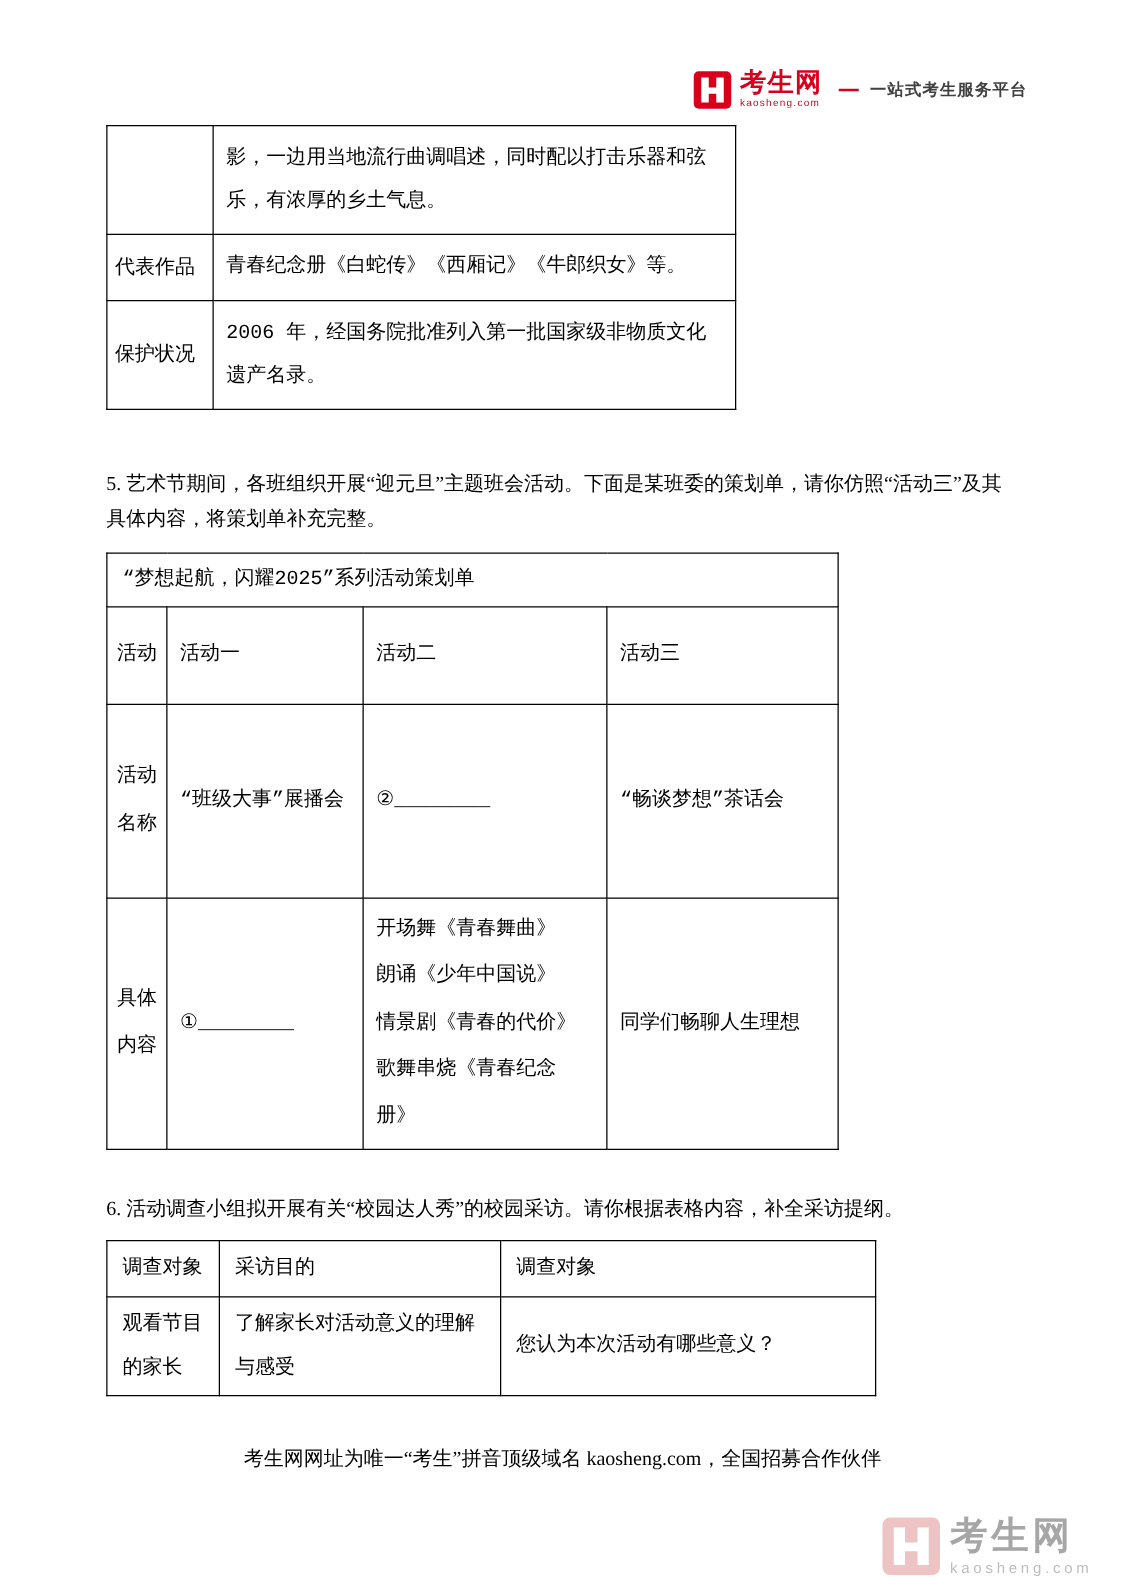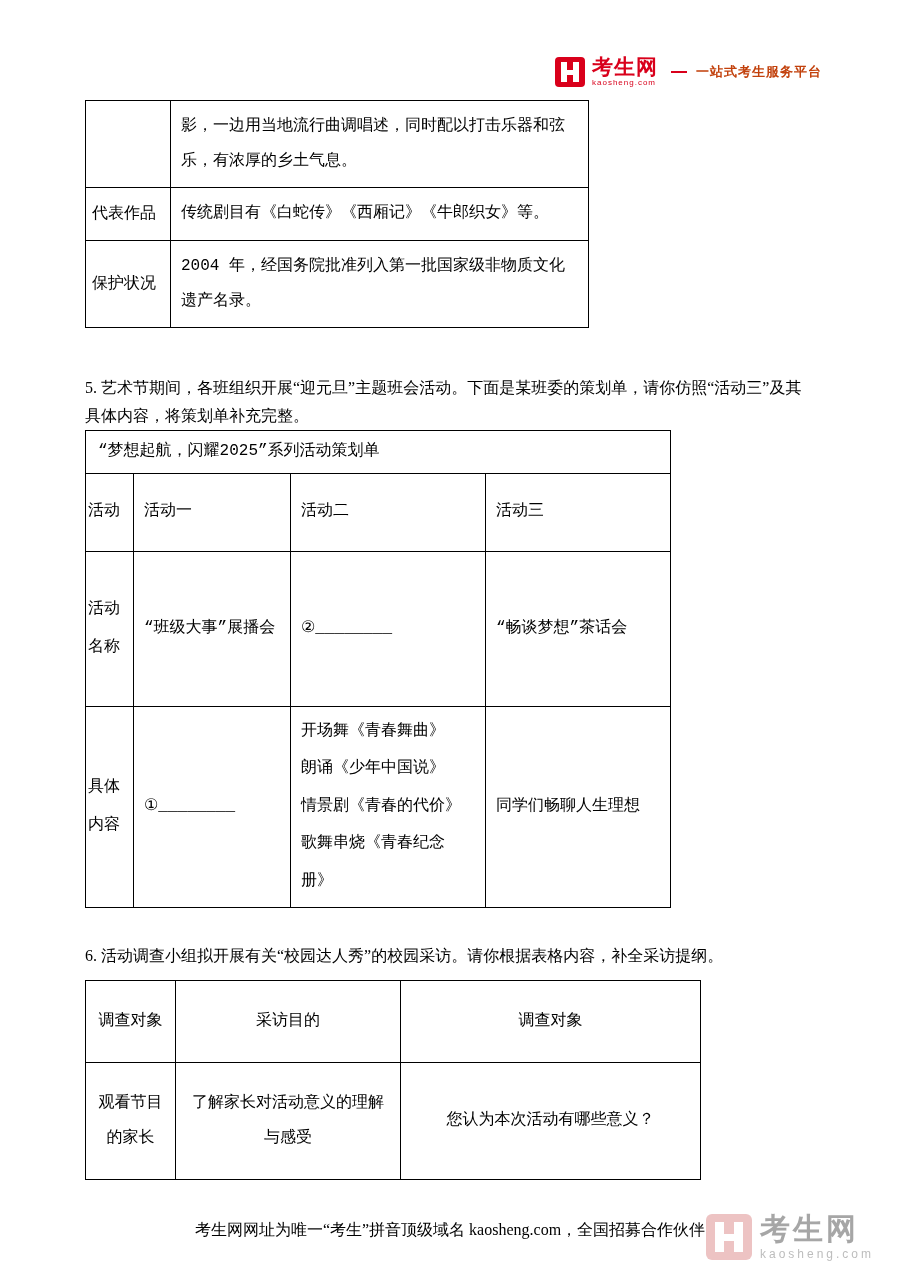--- a/index.html
+++ b/index.html
@@ -19,21 +19,21 @@
   }
   .ks-icon { position:relative; width:30px; height:30px; background:#d9001b; border-radius:4px; display:inline-block; flex:0 0 auto; }
   .ks-icon i { position:absolute; background:#fff; }
   .ks-icon .p1 { left:6px;  top:5px; width:6px; height:20px; }
   .ks-icon .p2 { right:6px; top:5px; width:6px; height:20px; }
   .ks-icon .p3 { left:11px; top:13px; width:8px; height:5px; }
   .brand-text { display:flex; flex-direction:column; line-height:1; }
   .brand-name { color:#d9001b; font-weight:bold; font-size:21px; letter-spacing:1px; }
   .brand-domain { color:#d9001b; font-size:8px; letter-spacing:1px; margin-top:2px; }
   .brand-sep { width:16px; height:2px; background:#d9001b; margin:0 2px 0 6px; }
-  .brand-tagline { color:#c2410c; font-size:13px; font-weight:bold; letter-spacing:1px; }
+  .brand-tagline { color:#404040; font-size:13px; font-weight:bold; letter-spacing:1px; }
 
   
   main { padding:100px 85px 0 85px; }
 
   table { border-collapse:collapse; table-layout:fixed; }
   td { border:1px solid #000; font-size:16px; vertical-align:middle; word-break:break-all;font-family:Liberation Mono, monospace; }
 
   
   .t1 { width:503px; }
   .t1 col.c-label { width:85px; }
@@ -43,39 +43,39 @@
   .t1 .r1 { height:83px; }
   .t1 .r2 { height:47px; }
   .t1 .r3 { height:85px; }
 
   
   .q { font-size:16px; line-height:1.75; }
   .q5 { margin-top:46px; }
   .q6 { margin-top:34px; }
 
   
-  .t5 { width:585px; margin-top:0; }
+  .t5 { width:585px; margin-top:12px; }
   .t5 col.c0 { width:48px; }
   .t5 col.c1 { width:157px; }
   .t5 col.c2 { width:195px; }
   .t5 col.c3 { width:185px; }
   .t5 .title-row td { height:42px; padding:4px 12px; }
   .t5 .head-row  { height:78px; }
   .t5 .row-name  { height:155px; }
   .t5 .row-body  { height:165px; }
   .t5 td { padding:6px 10px; line-height:2.1; }
-  .vcell { text-align:left; padding:0 2px !important; line-height:2.35 !important; }
+  .vcell { text-align:center; padding:0 2px !important; line-height:2.35 !important; }
   .multiline { white-space:pre-line; line-height:2.35 !important; }
 
   
   .t6 { width:615px; margin-top:10px; }
   .t6 col.c0 { width:90px; }
   .t6 col.c1 { width:225px; }
   .t6 col.c2 { width:300px; }
-  .t6 td { padding:23px 12px; line-height:2.2;text-align:center; }
+  .t6 td { padding:4px 12px; line-height:2.2; }
   .t6 .hrow { height:45px; }
   .t6 .r1 { height:93px; }
   .t6 .r2 { height:72px; }
 
   
   .footer-note { margin-top:40px; text-align:center; font-size:16px; }
 
   
   .watermark {
     position:absolute; right:26px; bottom:12px;
@@ -116,25 +116,25 @@
           <col class="c-label">
           <col class="c-body">
         </colgroup>
       <tbody>
           <tr class="r1">
         <td class="label"></td>
         <td class="body">影，一边用当地流行曲调唱述，同时配以打击乐器和弦乐，有浓厚的乡土气息。</td>
       </tr>
       <tr class="r2">
         <td class="label">代表作品</td>
-        <td class="body">传统剧目有《白蛇传》《西厢记》《牛郎织女》等。</td>
+        <td class="body">青春纪念册《白蛇传》《西厢记》《牛郎织女》等。</td>
       </tr>
       <tr class="r3">
         <td class="label">保护状况</td>
-        <td class="body">2004 年，经国务院批准列入第一批国家级非物质文化遗产名录。</td>
+        <td class="body">2006 年，经国务院批准列入第一批国家级非物质文化遗产名录。</td>
       </tr>
     </tbody>
       </table>
 
     <p class="q q5">5. 艺术节期间，各班组织开展“迎元旦”主题班会活动。下面是某班委的策划单，请你仿照“活动三”及其具体内容，将策划单补充完整。</p>
 
     <table class="t5">
       <colgroup>
           <col class="c0">
           <col class="c1">

